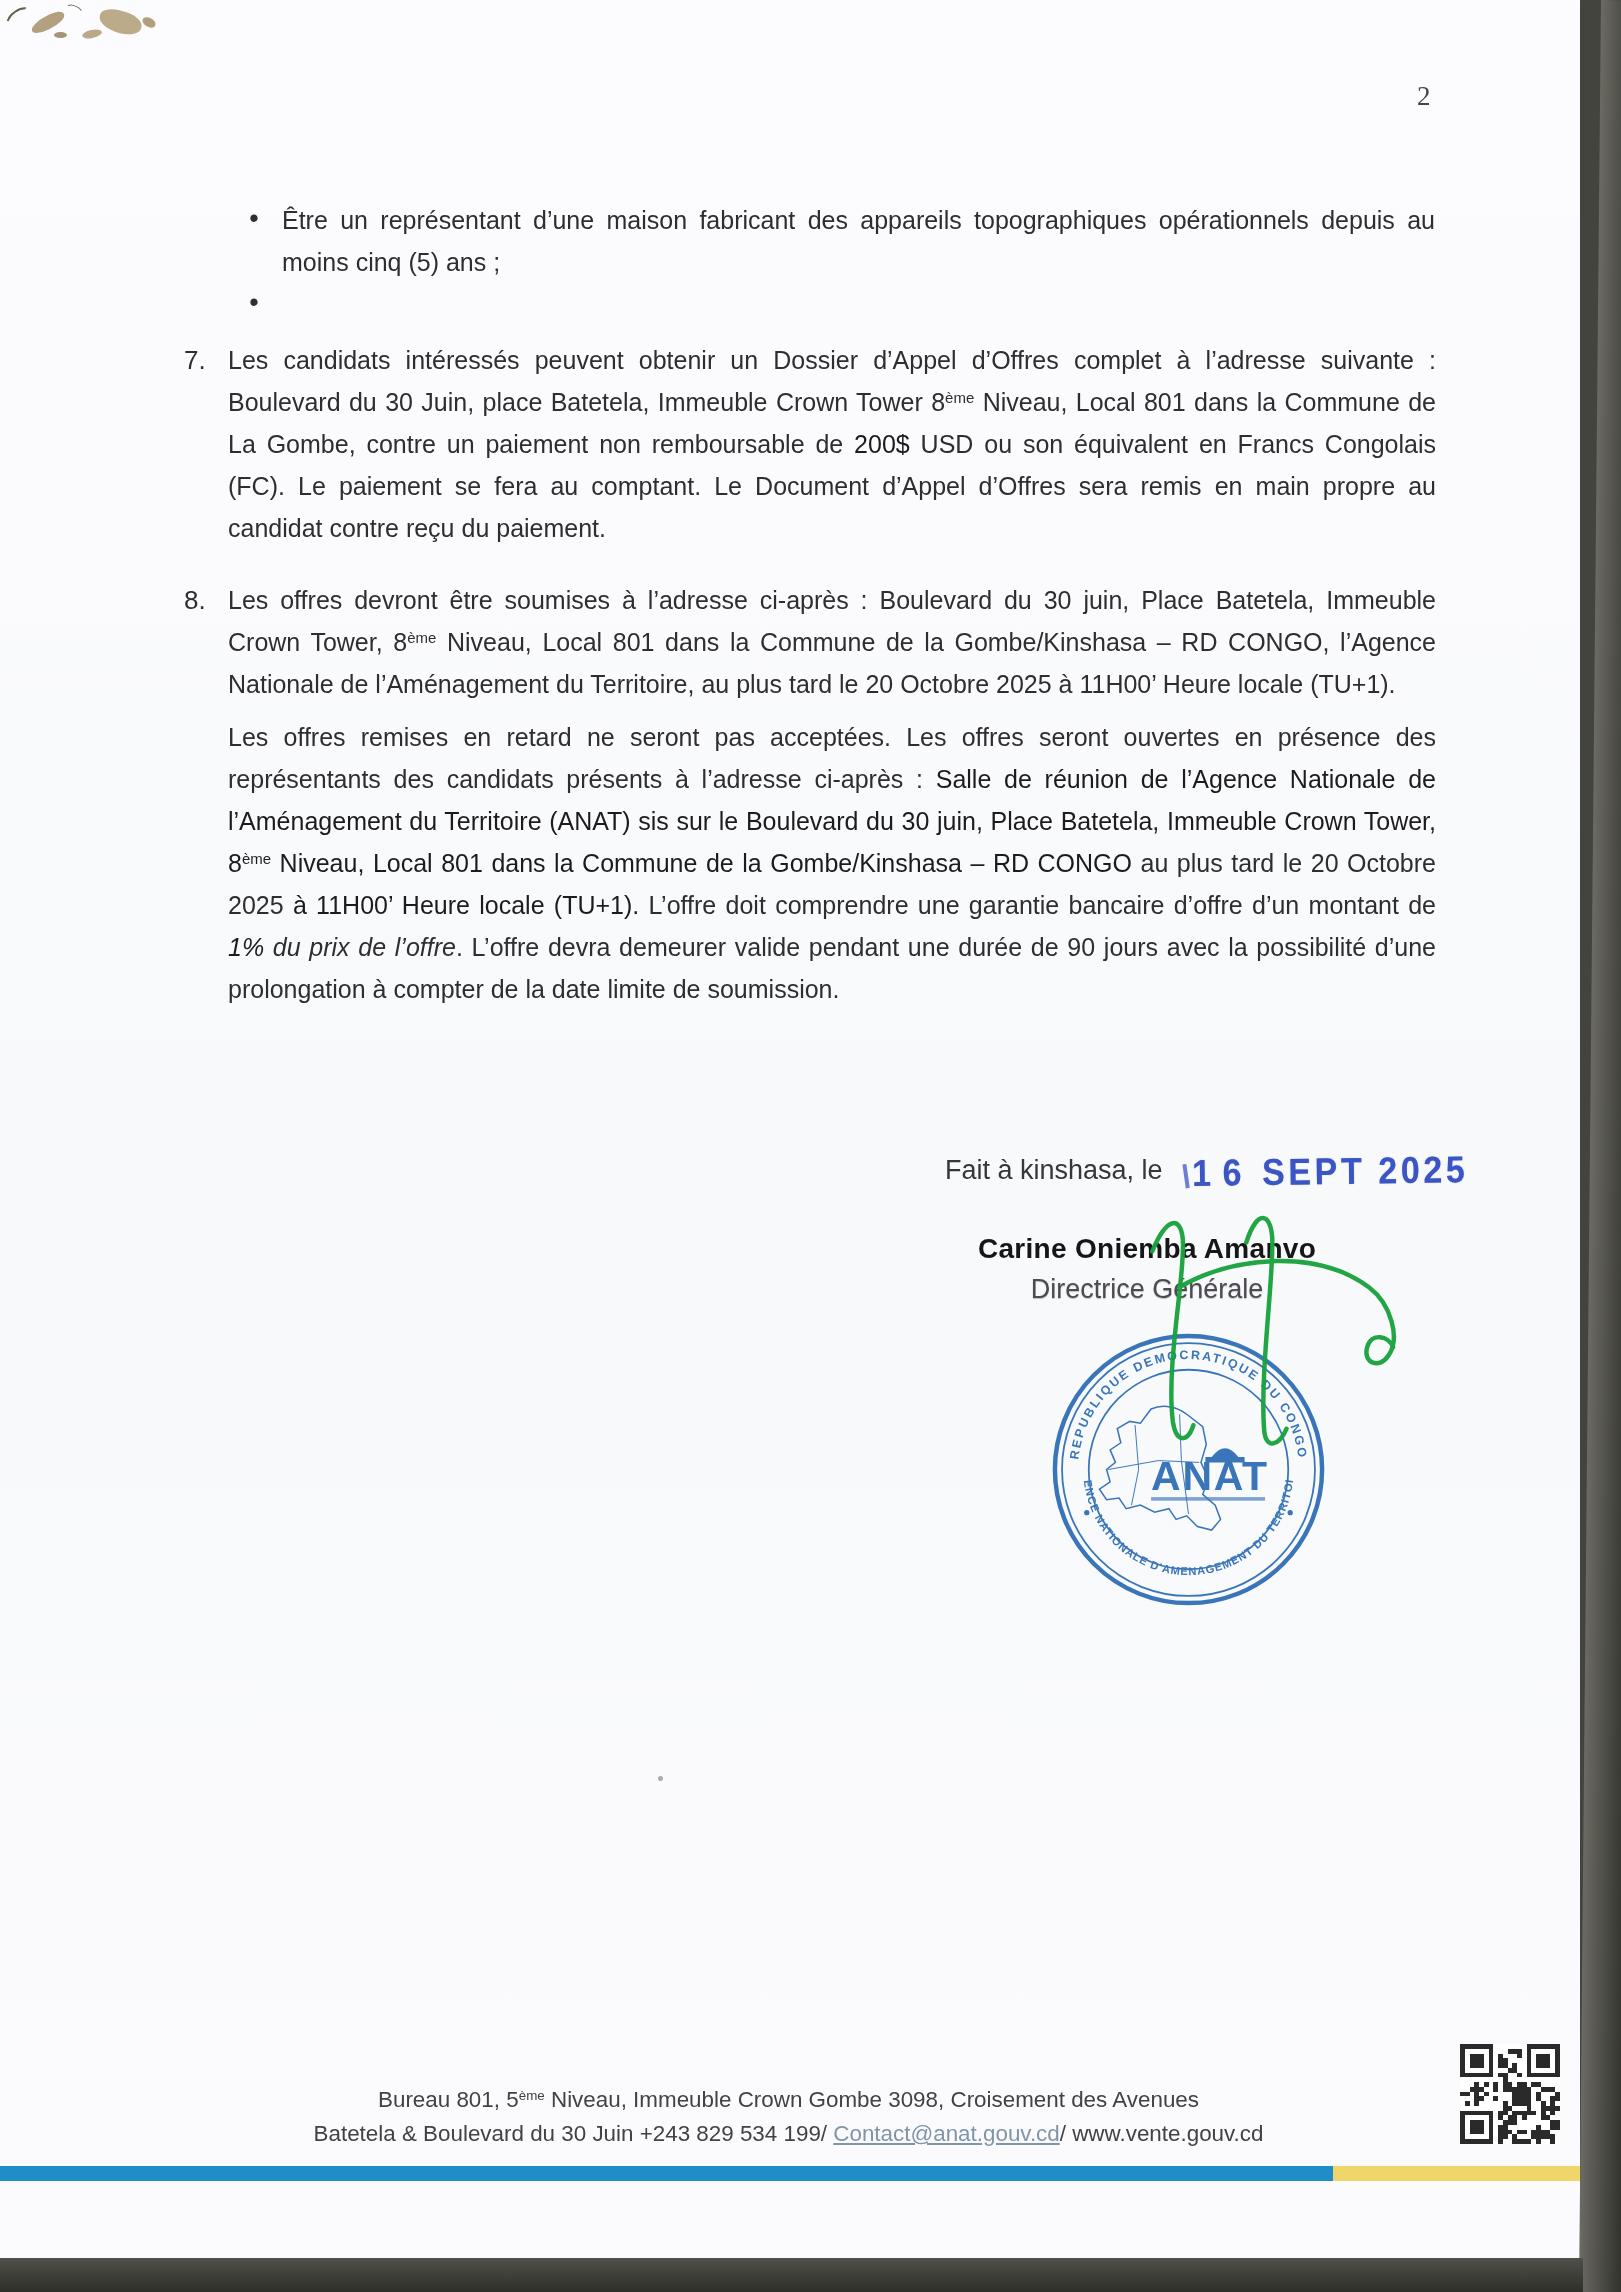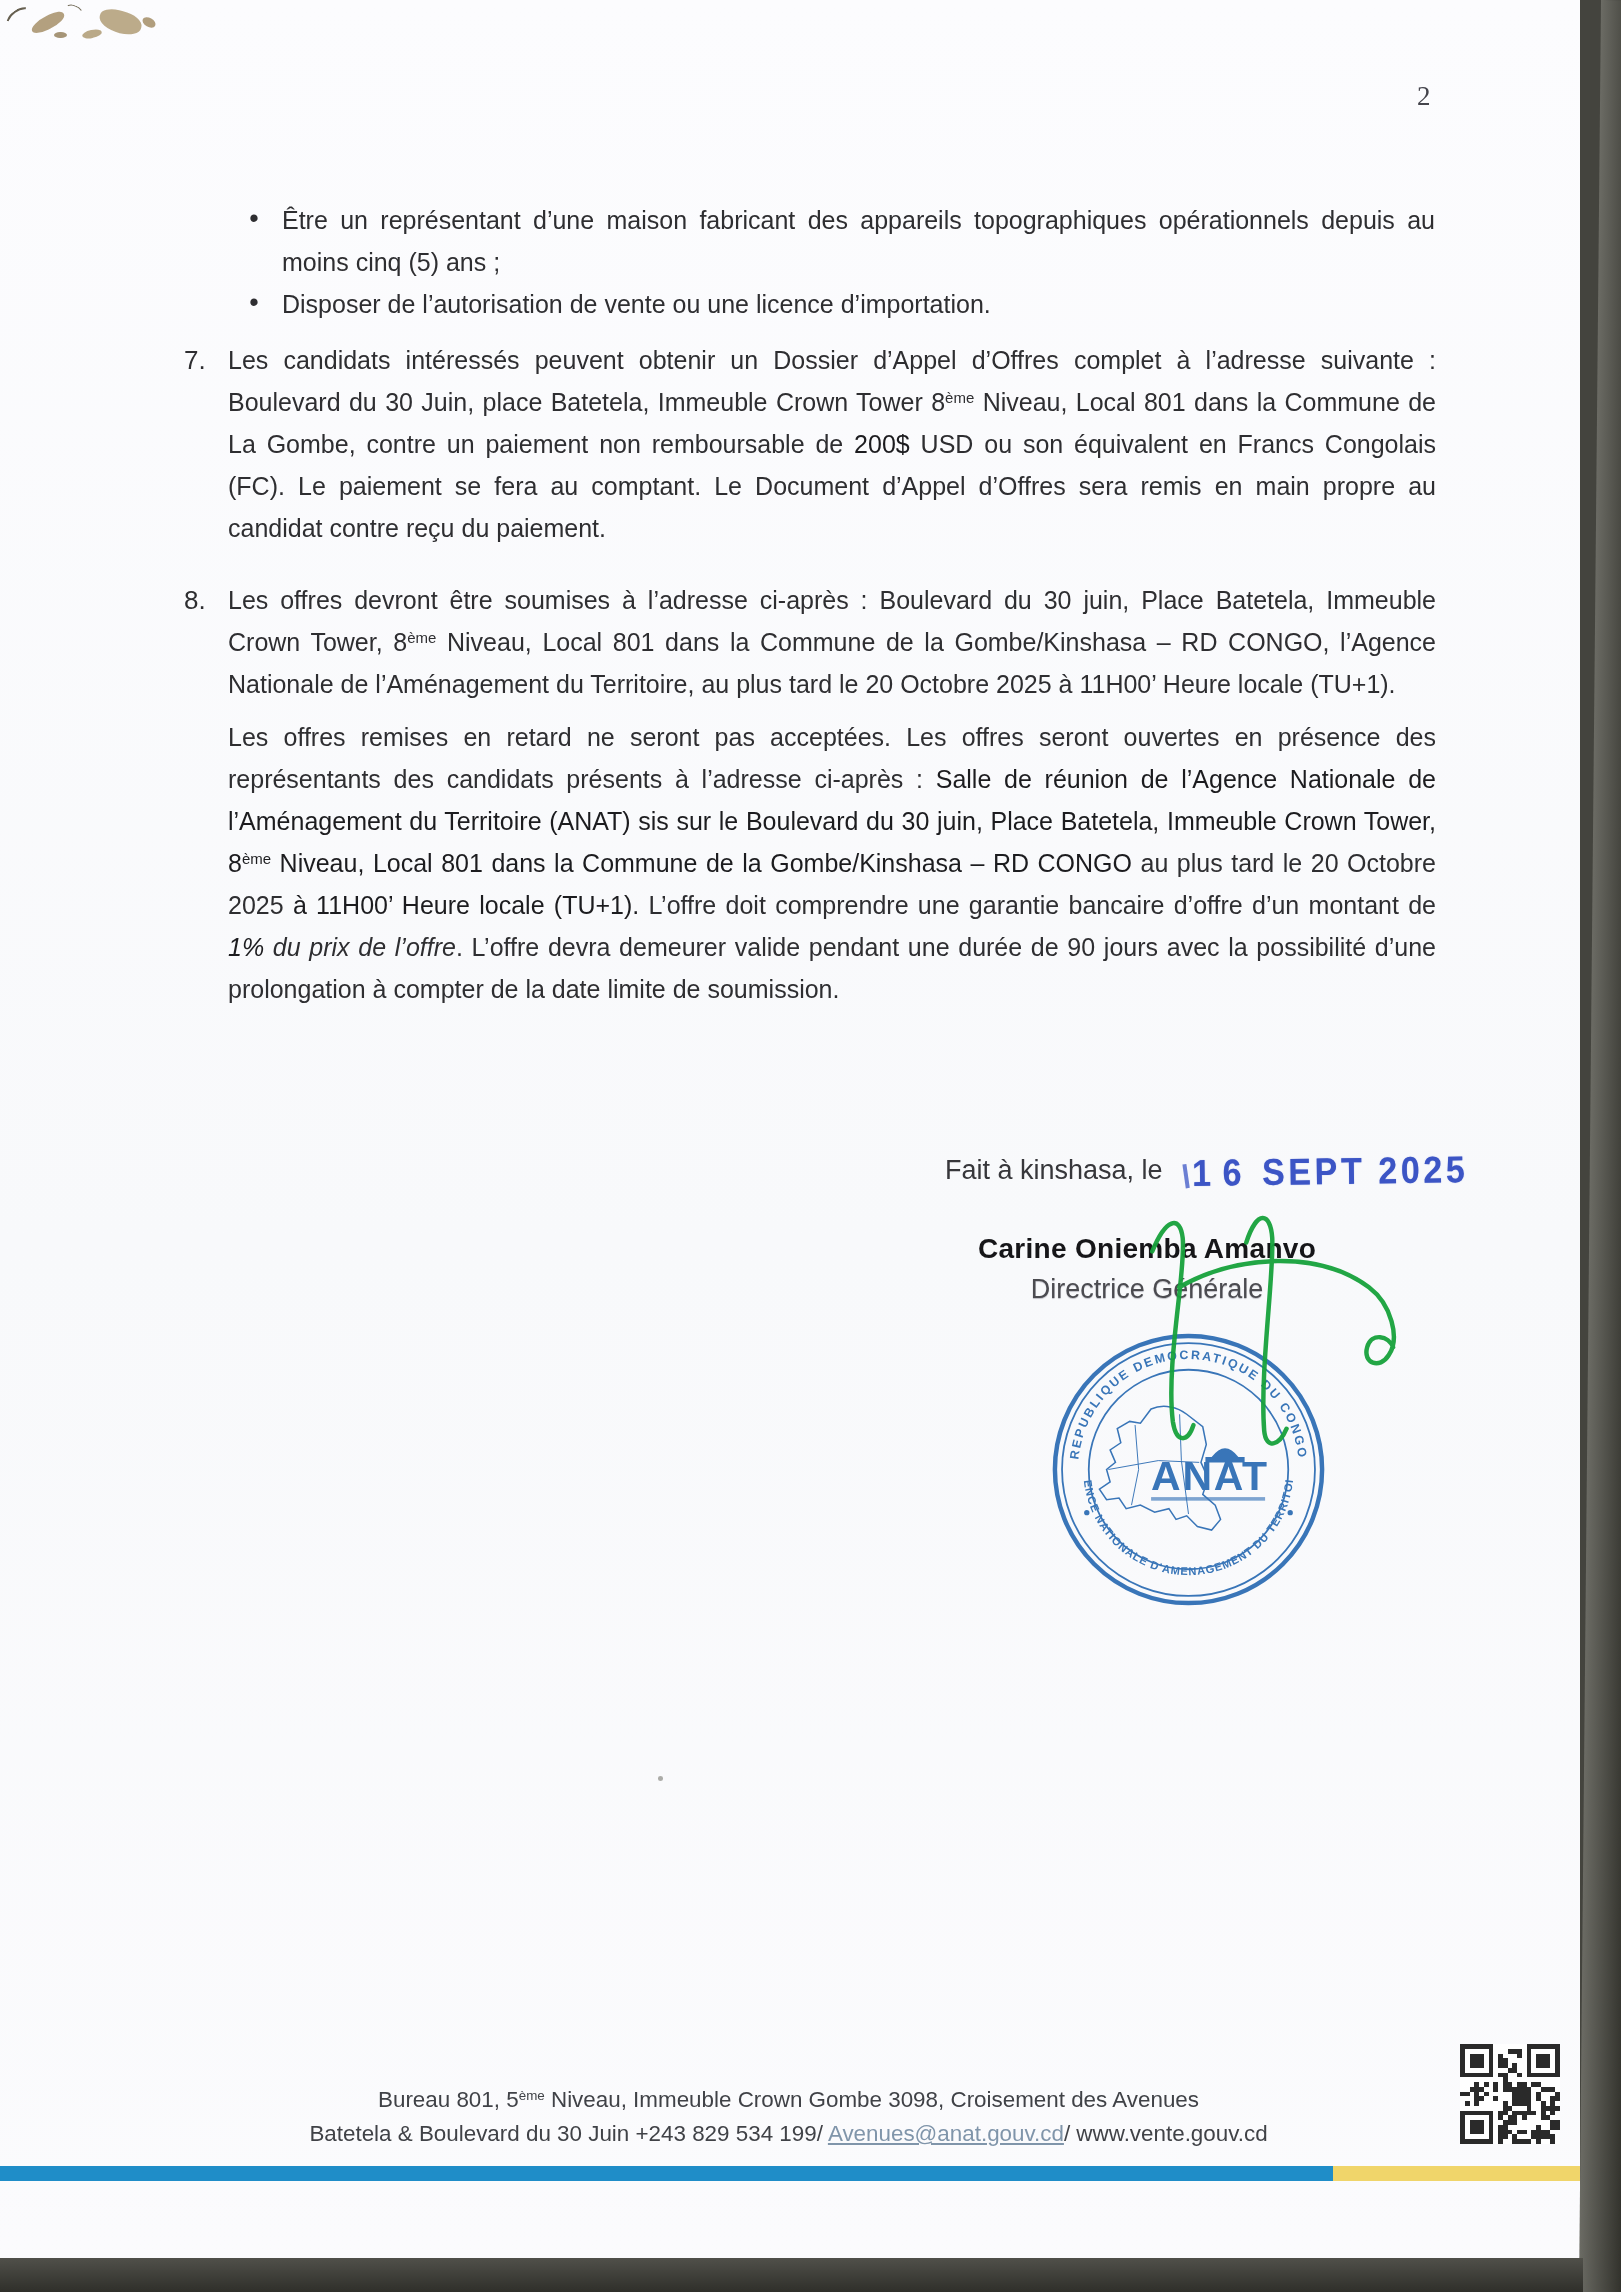--- a/index.html
+++ b/index.html
@@ -84,21 +84,20 @@
 
     <div class="page-number">2</div>
 
     <ul class="bullets bodytext">
       <li>
         <span class="dot">•</span>
         <span>Être un représentant d’une maison fabricant des appareils topographiques opérationnels depuis au moins cinq (5) ans ;</span>
       </li>
       <li>
         <span class="dot">•</span>
-        <span>Disposer de l’autorisation de vente ou une licence d’importation.</span>
       </li>
     </ul>
 
     <div class="numitem it7 bodytext">
       <span class="num">7.</span>
       <div class="ibody">
         <span>Les candidats intéressés peuvent obtenir un Dossier d’Appel d’Offres complet à l’adresse suivante : Boulevard du 30 Juin, place Batetela, Immeuble Crown Tower 8</span><sup>ème</sup><span> Niveau, Local 801 dans la Commune de La Gombe, contre un paiement non remboursable de </span><b>200$</b><span> USD ou son équivalent en Francs Congolais (FC). Le paiement se fera au comptant. Le Document d’Appel d’Offres sera remis en main propre au candidat contre reçu du paiement.</span>
       </div>
     </div>
 
@@ -155,21 +154,21 @@
         <path d="M160,45 C172,8 187,11 189,40 C191,82 175,190 180,255 C182,277 197,272 205,253"></path>
         <path d="M85,95 C150,58 242,54 297,95 C322,114 332,152 319,171 C309,187 290,180 295,162 C300,145 319,149 324,162"></path>
       </g>
     </svg>
 
     <div class="footer">
       <div>
         <span>Bureau 801, 5</span><sup>ème</sup><span> Niveau, Immeuble Crown Gombe 3098, Croisement des Avenues</span>
       </div>
       <div>
-        <span>Batetela &amp; Boulevard du 30 Juin +243 829 534 199/ </span><a>Avenues@anat.gouv.cd</a><span>/ www.vente.gouv.cd</span>
+        <span>Batetela &amp; Boulevard du 30 Juin +243 829 534 199/ </span><a>Contact@anat.gouv.cd</a><span>/ www.vente.gouv.cd</span>
       </div>
     </div>
 
     <div class="bar bar-blue" style="background: rgb(31, 141, 200);"></div>
     <div class="bar bar-yellow" style="background: rgb(240, 213, 106);"></div>
 
     <svg class="qr" viewBox="0 0 21 21" shape-rendering="crispEdges">
       <rect x="0" y="0" width="21" height="21" fill="#ffffff"></rect>
       <g fill="#2a2a2a">
         <path d="M0,0h7v7h-7z M1,1v5h5v-1z" fill="none"></path>

